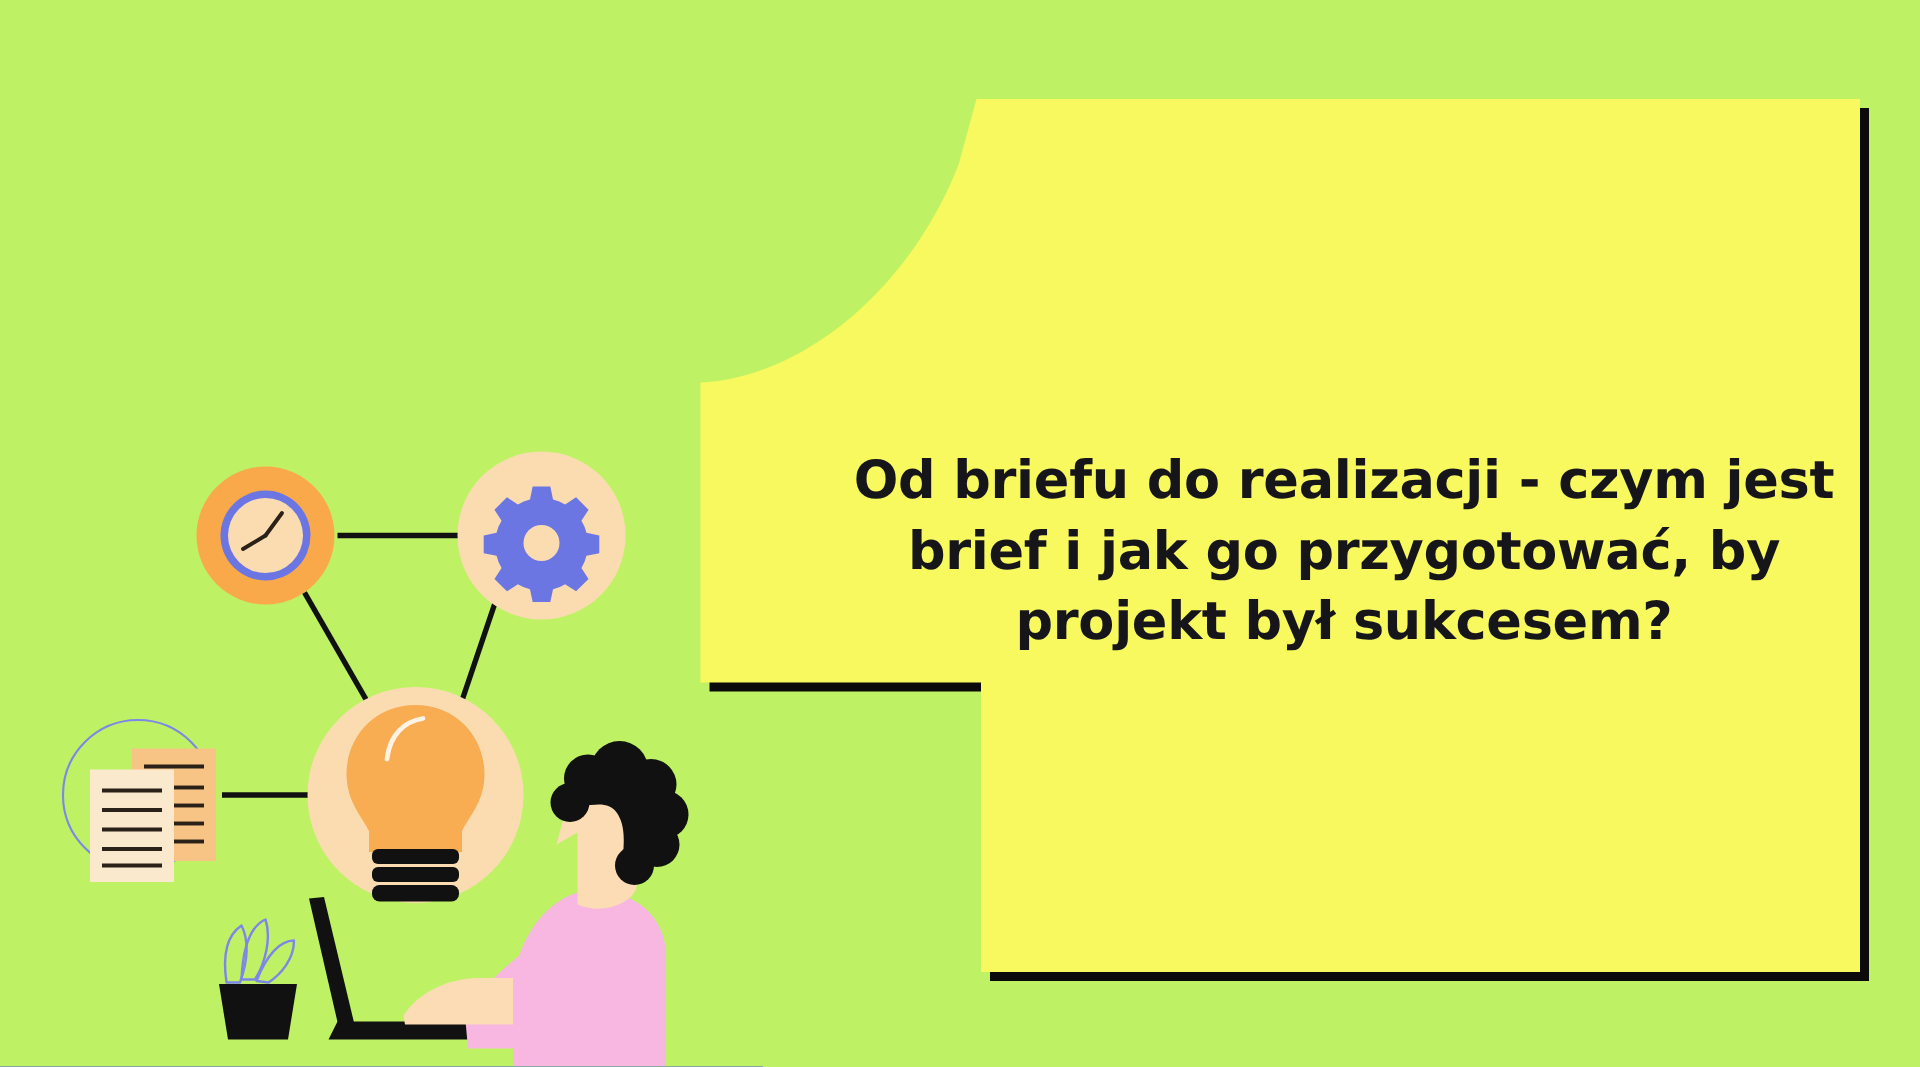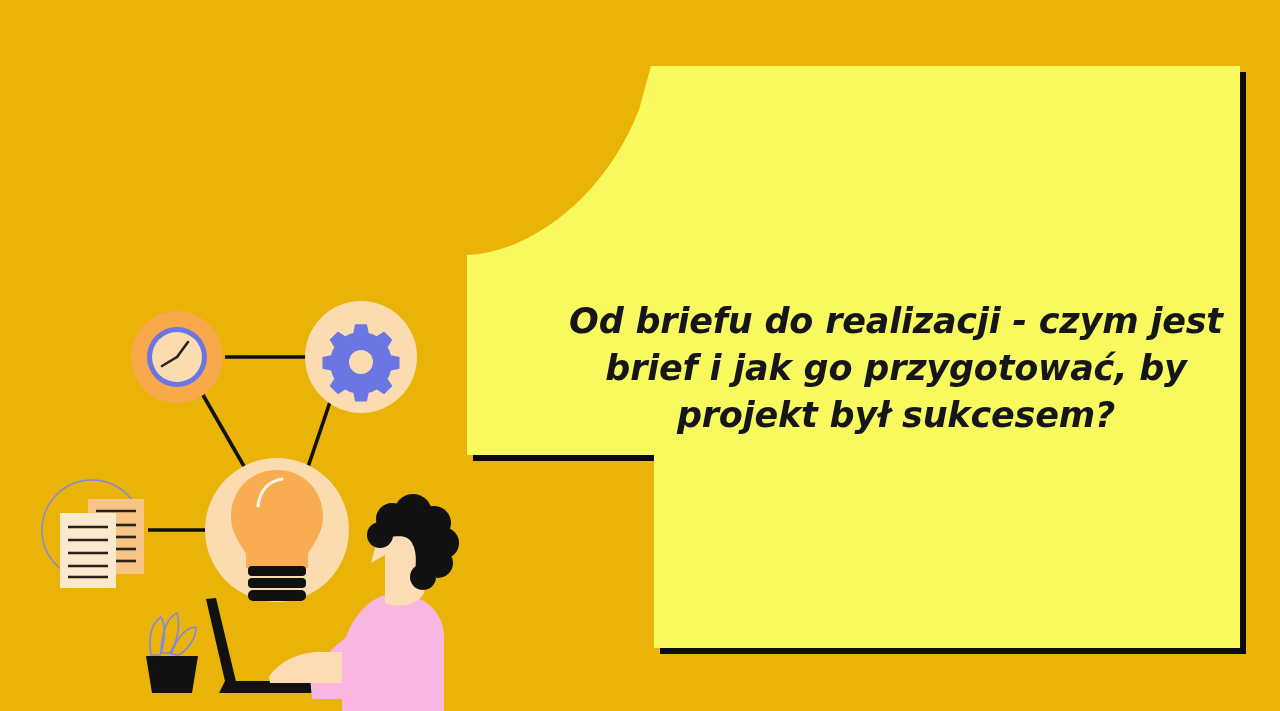--- a/index.html
+++ b/index.html
@@ -46,21 +46,21 @@
     position: absolute;
     left: 20px;
     top: 285px;
     width: 450px;
     height: 426px;
   }
 </style>
 </head>
 <body>
 
-<div id="stage" style="background: #eab308; font-style: italic;">
+<div id="stage" style="background: #bef264;">
 
   <svg id="card-layer" viewBox="0 0 1280 711" width="1280" height="711" aria-hidden="true">
 
     <path id="card-shadow-path" d="M 657 72
              L 1246 72
              L 1246 654
              L 660 654
              L 660 461
              L 473 461
              L 473 261

